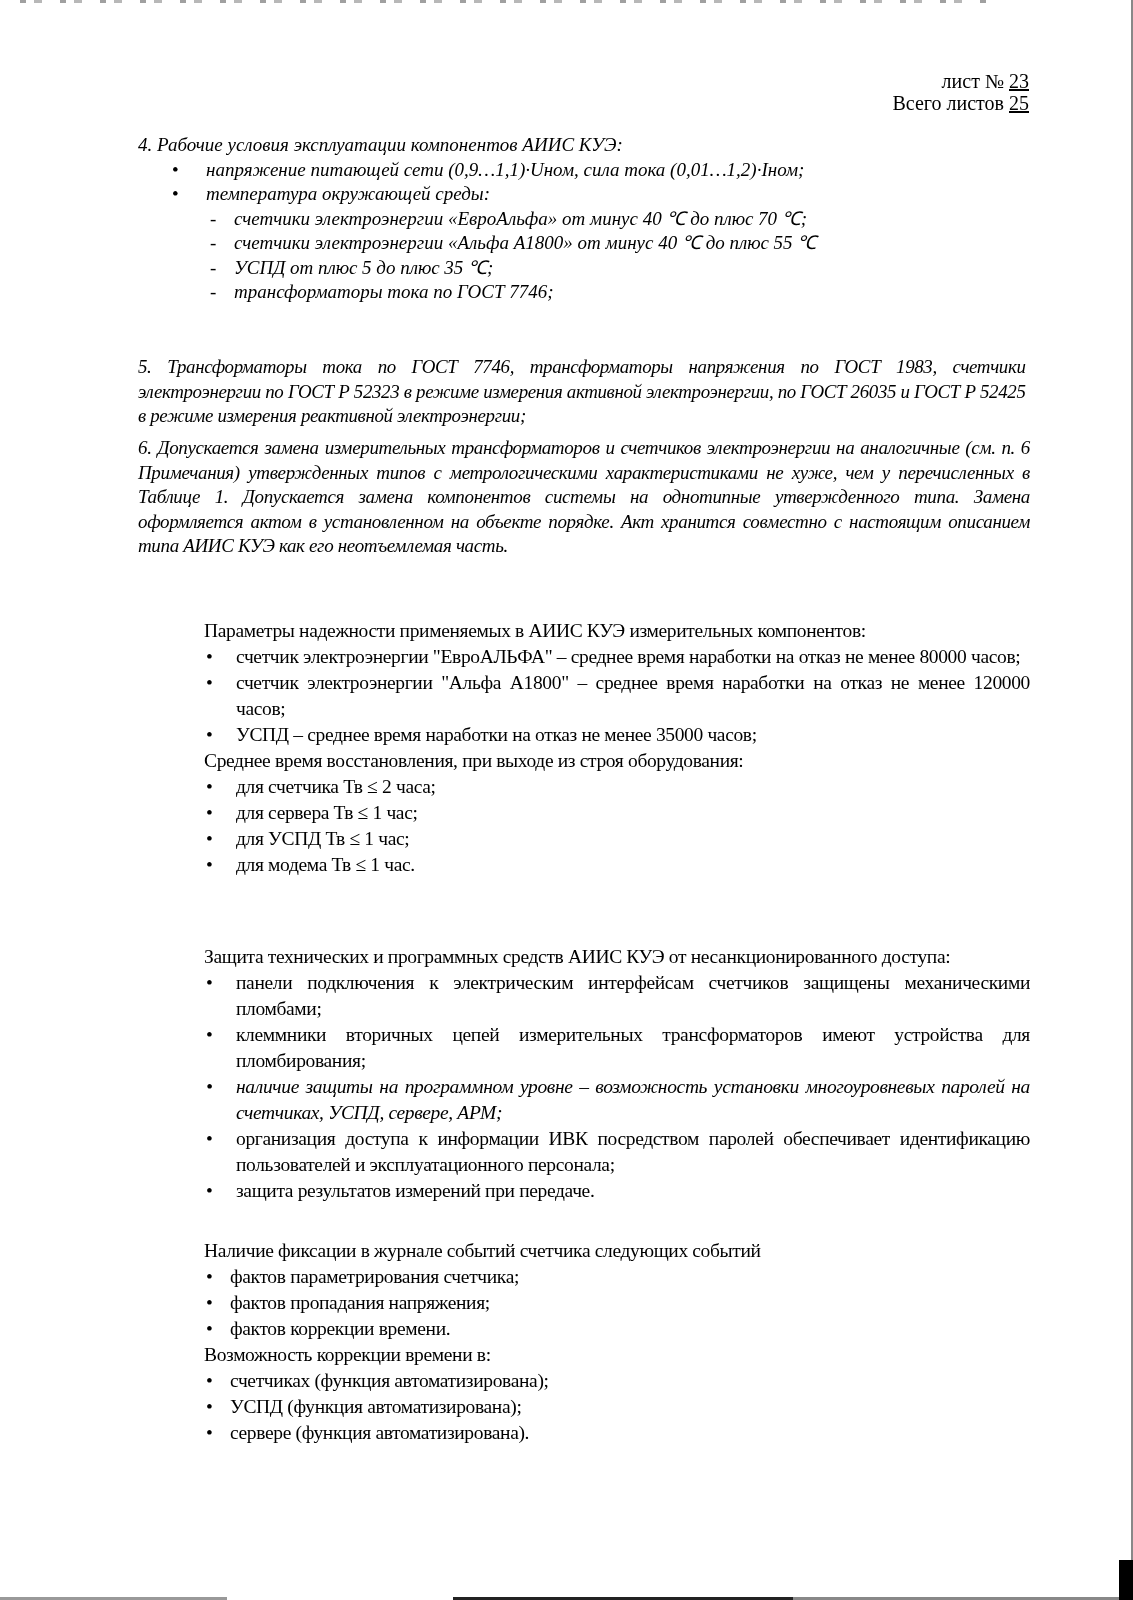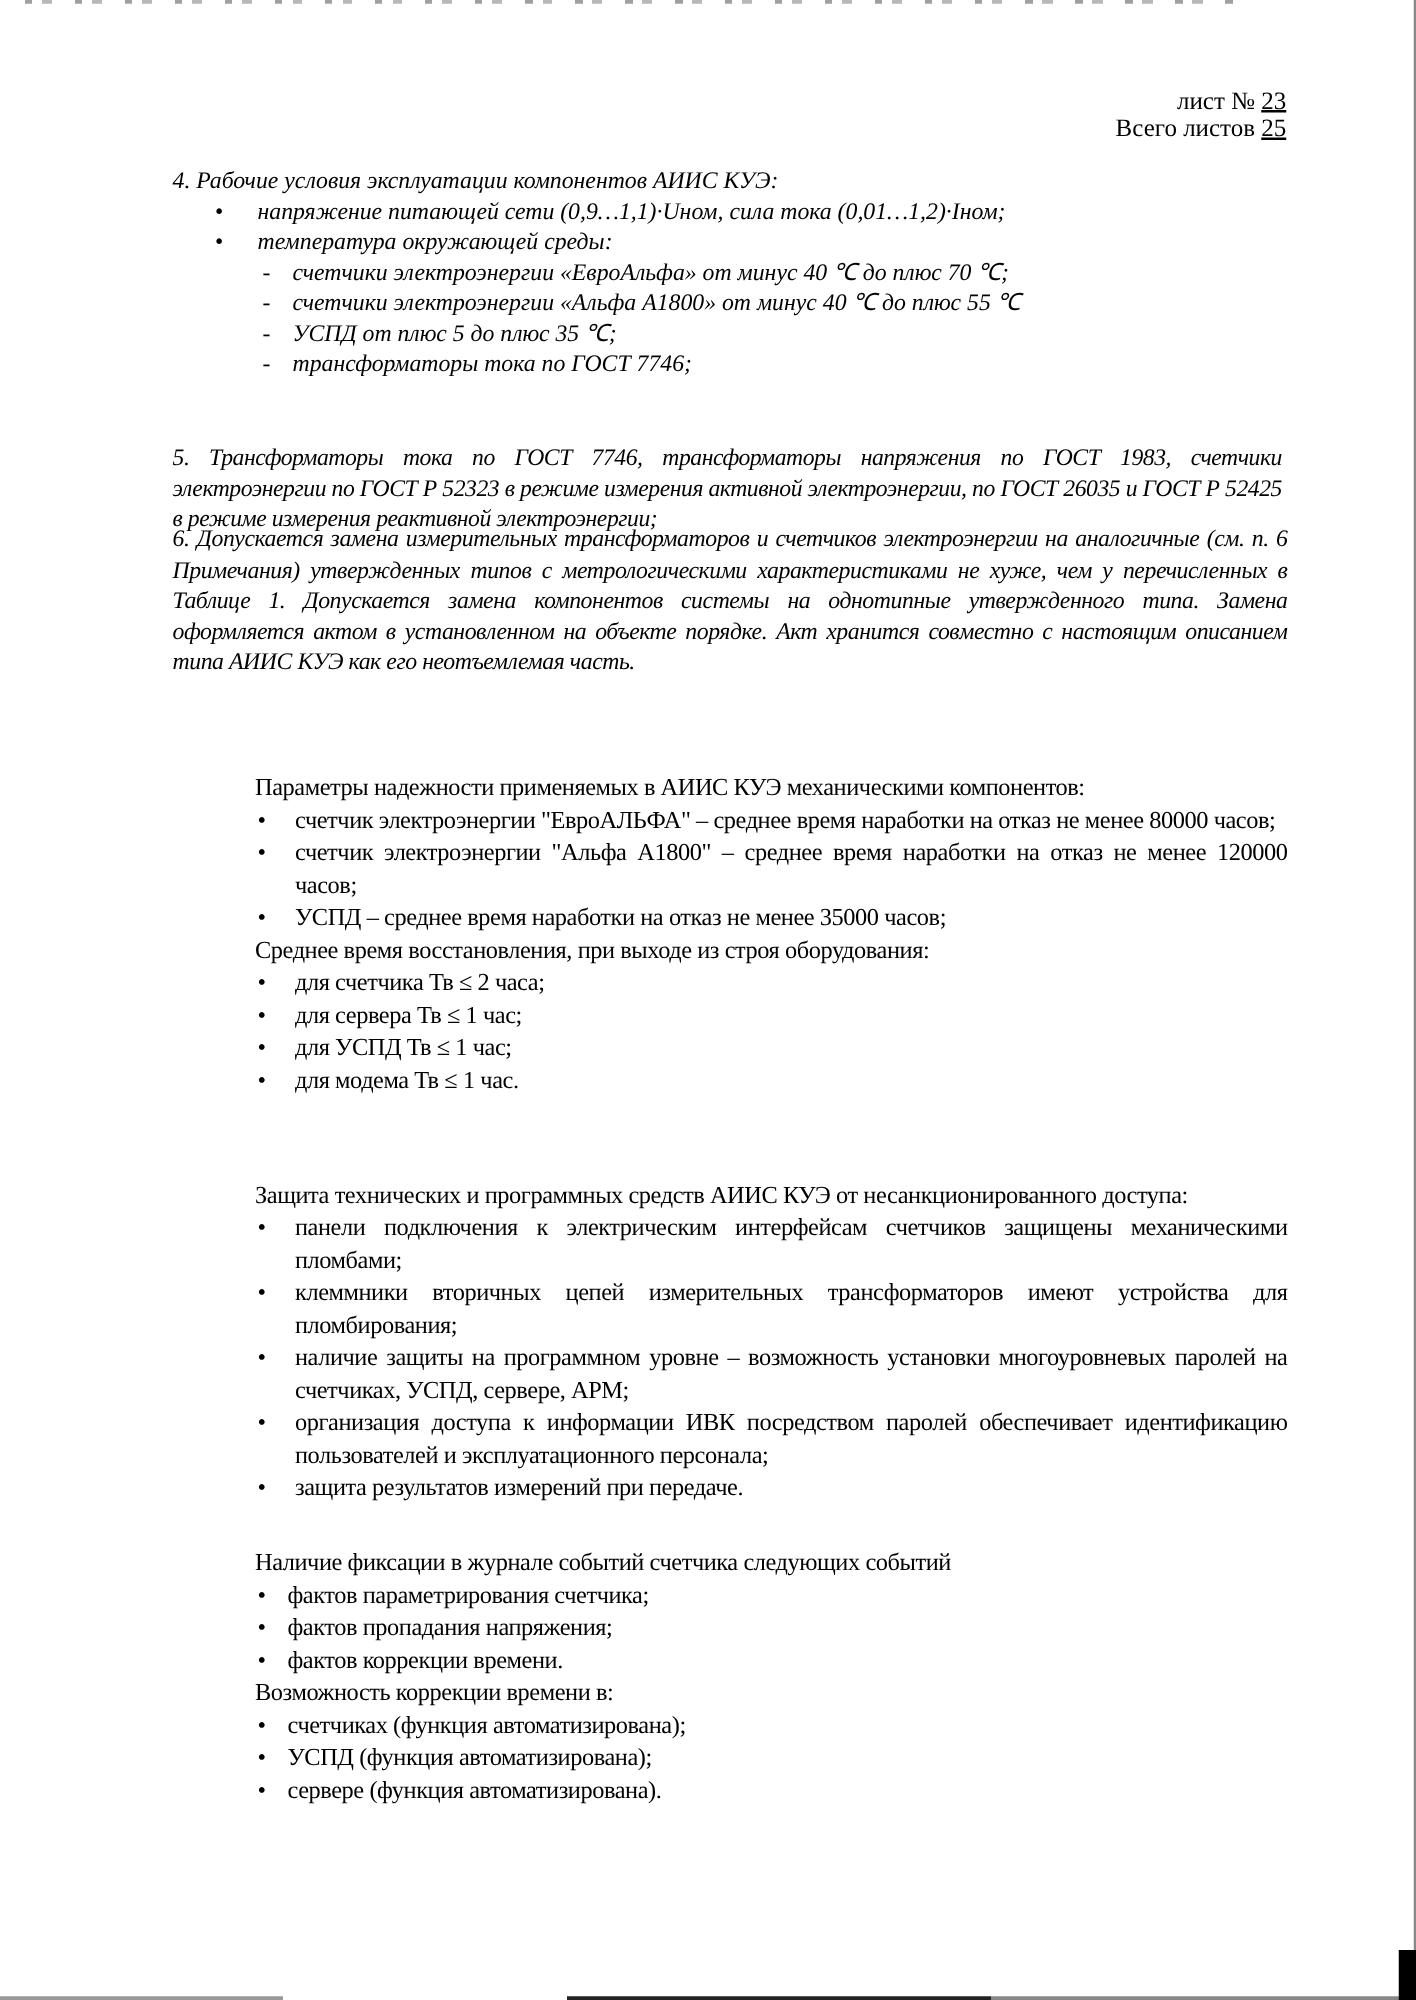--- a/index.html
+++ b/index.html
@@ -65,46 +65,46 @@
     <li class="d1">счетчики электроэнергии «Альфа А1800» от минус 40 ℃ до плюс 55 ℃</li>
     <li class="d1">УСПД от плюс 5 до плюс 35 ℃;</li>
     <li class="d1">трансформаторы тока по ГОСТ 7746;</li>
   </ul>
 </div>
 
 <div class="sec it narrow jst" style="top:355px; transform: scaleX(0.995); transform-origin:left;">
   <p style="text-align-last:left;">5. Трансформаторы тока по ГОСТ 7746, трансформаторы напряжения по ГОСТ 1983, счетчики электроэнергии по ГОСТ Р 52323 в режиме измерения активной электроэнергии, по ГОСТ 26035 и ГОСТ Р 52425 в режиме измерения реактивной электроэнергии;</p>
 </div>
 
-<div class="sec it narrow jst" style="top:420px;">
+<div class="sec it narrow jst" style="top:436px;">
   <p style="text-align-last:left;">6. Допускается замена измерительных трансформаторов и счетчиков электроэнергии на аналогичные (см. п. 6 Примечания) утвержденных типов с метрологическими характеристиками не хуже, чем у перечисленных в Таблице 1. Допускается замена компонентов системы на однотипные утвержденного типа. Замена оформляется актом в установленном на объекте  порядке. Акт хранится совместно с настоящим описанием типа АИИС КУЭ как его неотъемлемая часть.</p>
 </div>
 
 <div class="sec rg narrow jst" style="top:618px;">
-  <p class="ind">Параметры надежности применяемых в АИИС КУЭ  механическими компонентов:</p>
+  <p class="ind">Параметры надежности применяемых в АИИС КУЭ  измерительных компонентов:</p>
   <ul class="bul lst">
     <li>счетчик электроэнергии "ЕвроАЛЬФА" – среднее время наработки на отказ не менее 80000 часов;</li>
     <li>счетчик электроэнергии "Альфа А1800" – среднее время наработки на отказ не менее 120000 часов;</li>
     <li>УСПД – среднее время наработки на отказ не менее 35000 часов;</li>
   </ul>
   <p class="ind">Среднее время восстановления, при выходе из строя оборудования:</p>
   <ul class="bul lst">
     <li>для счетчика Тв ≤ 2 часа;</li>
     <li>для сервера Тв ≤ 1 час;</li>
     <li>для УСПД Тв ≤ 1 час;</li>
     <li>для модема Тв ≤ 1 час.</li>
   </ul>
 </div>
 
 <div class="sec rg narrow jst" style="top:944px;">
   <p style="text-indent:66px;">Защита технических и программных средств АИИС КУЭ  от несанкционированного доступа:</p>
   <ul class="bul lst2">
     <li style="padding-left:98px;">панели подключения к электрическим интерфейсам счетчиков защищены механическими пломбами;</li>
     <li style="padding-left:98px;">клеммники вторичных цепей измерительных трансформаторов имеют устройства для пломбирования;</li>
-    <li style="padding-left:98px;">наличие защиты на программном уровне – возможность установки многоуровневых паролей на счетчиках, УСПД, сервере, АРМ;</li>
+    <li style="padding-left:98px;font-style:italic;">наличие защиты на программном уровне – возможность установки многоуровневых паролей на счетчиках, УСПД, сервере, АРМ;</li>
     <li style="padding-left:98px;">организация доступа к информации ИВК посредством паролей обеспечивает идентификацию пользователей и эксплуатационного персонала;</li>
     <li style="padding-left:98px;">защита результатов измерений при передаче.</li>
   </ul>
 </div>
 
 <div class="sec rg narrow" style="top:1238px;">
   <p class="ind">Наличие фиксации в журнале событий счетчика следующих событий</p>
   <ul class="bul lst4">
     <li>фактов параметрирования счетчика;</li>
     <li>фактов пропадания напряжения;</li>

